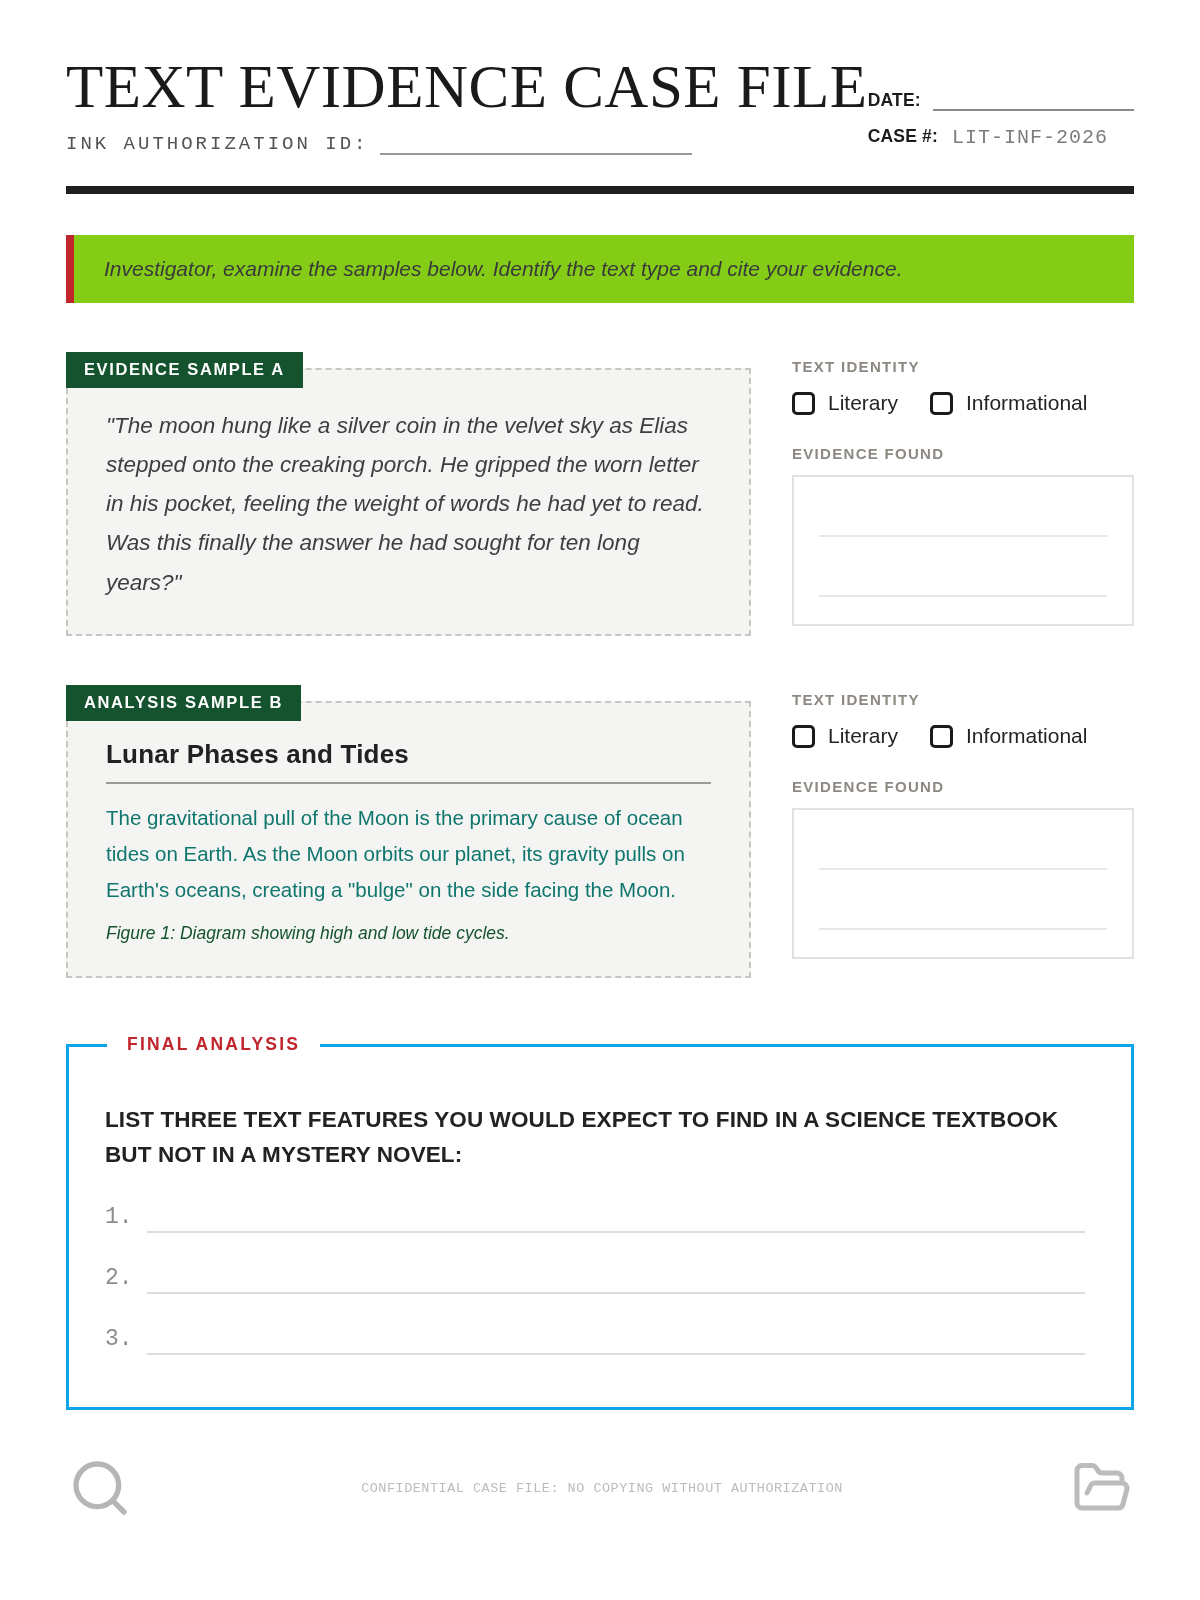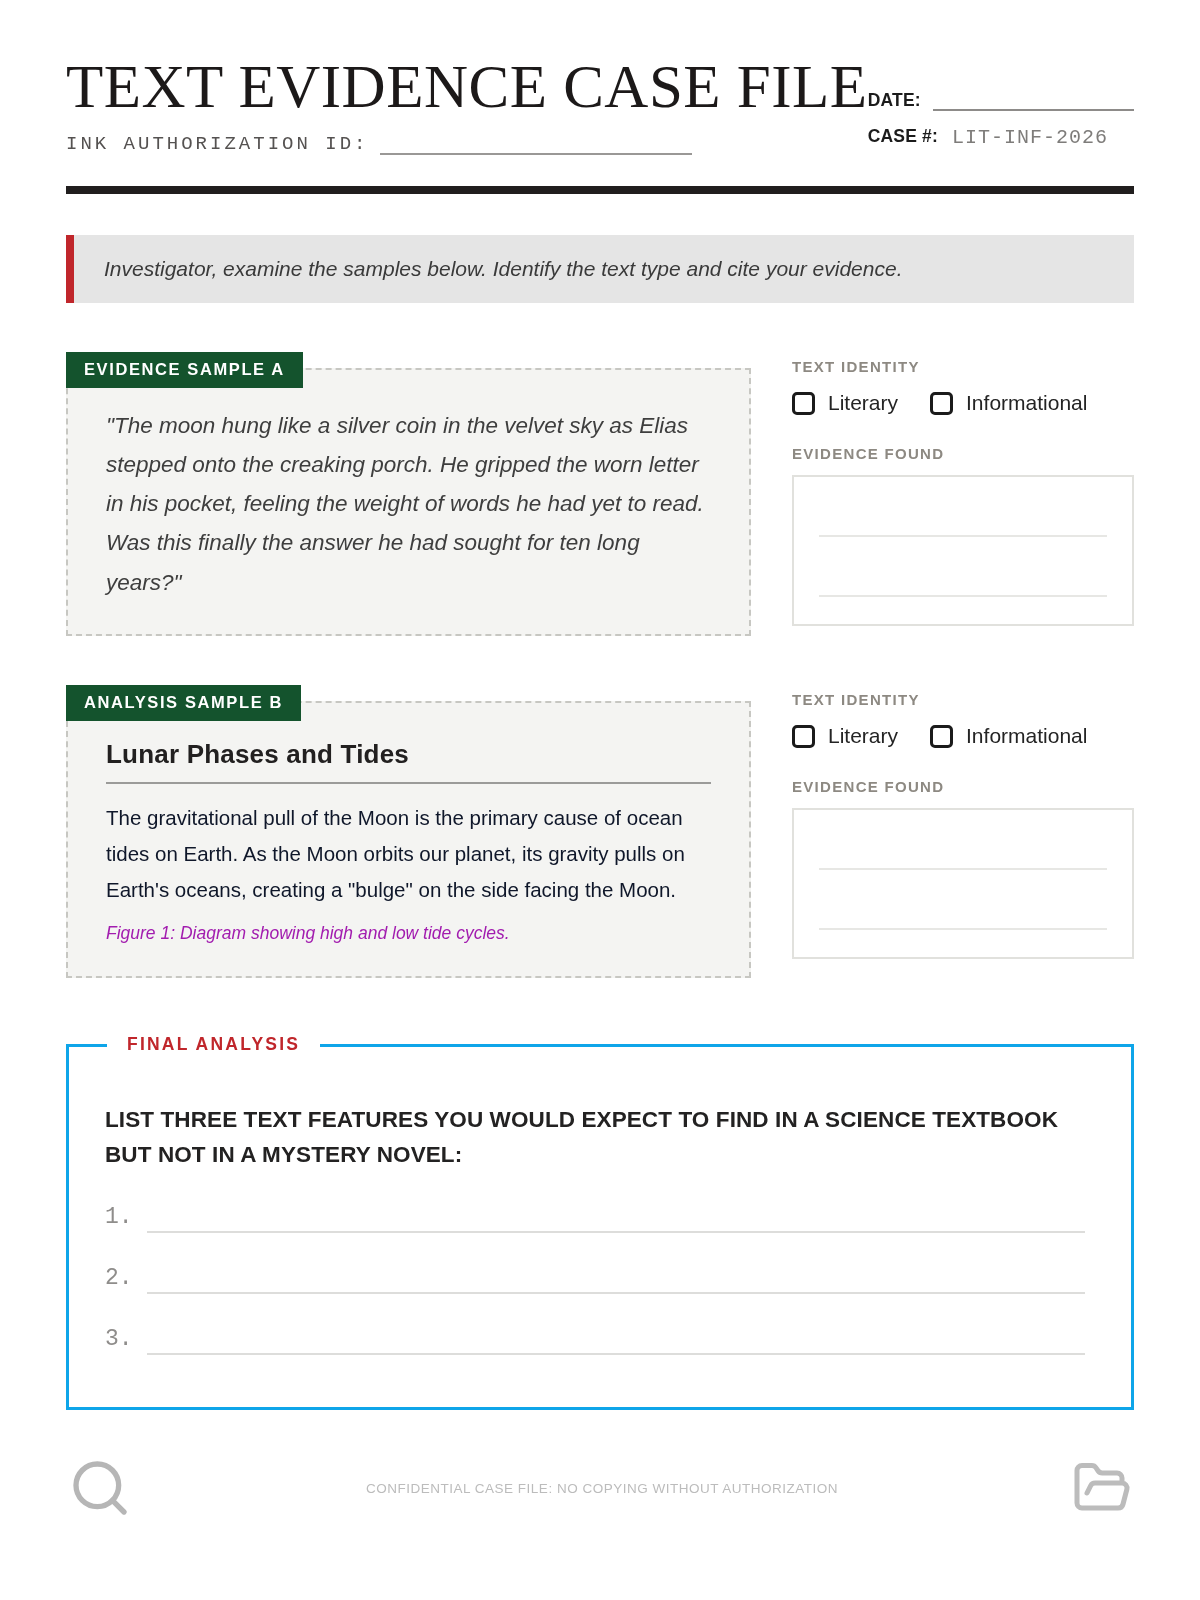--- a/index.html
+++ b/index.html
@@ -40,21 +40,21 @@
     font-family: "Liberation Mono", "DejaVu Sans Mono", monospace;
     font-size: 20px; color: #7e7c7a; letter-spacing: 1px; margin-left: 14px;
     position: relative; top: 2px;
   }
 
   .thick-divider { margin-top: 26px; height: 8px; background: #211e1e; }
 
   
   .instruction-banner {
     margin-top: 41px;
-    background: #e5e5e5;
+    background: #84cc16;
     border-left: 8px solid #c0262b;
     padding: 22px 30px;
     font-size: 21px; font-style: italic; color: #3a3a3a;
   }
 
   
   .sample-section { display: flex; margin-top: 49px; }
   .sample-left { width: 685px; }
   .sample-right { flex: 1; margin-left: 41px; }
 
@@ -71,22 +71,22 @@
     background: #14532d; color: #ffffff;
     font-size: 16.5px; font-weight: 700; letter-spacing: 1.6px;
     padding: 8px 18px 9px;
     white-space: nowrap;
   }
   .sample-quote {
     font-size: 22.5px; font-style: italic; color: #3e3e3e; line-height: 1.74;
   }
   .sample-heading { font-size: 26px; font-weight: 700; color: #222020; letter-spacing: 0.2px; padding-bottom: 12px; }
   .heading-rule { border: none; border-top: 2px solid #9b9b99; margin-bottom: 16px; }
-  .sample-body { font-size: 20.5px; color: #0f172a; line-height: 1.75; }
-  .sample-caption { margin-top: 15px; font-size: 17.5px; font-style: italic; color: #a21caf; }
+  .sample-body { font-size: 20.5px; color: #0f766e; line-height: 1.75; }
+  .sample-caption { margin-top: 15px; font-size: 17.5px; font-style: italic; color: #14532d; }
 
   .id-label, .ev-label {
     font-size: 15px; font-weight: 700; letter-spacing: 1.3px; color: #8d8982;
   }
   .id-label { margin: 6px 0 16px; }
   .check-row { display: flex; align-items: center; }
   .check-item { display: flex; align-items: center; cursor: pointer; margin-right: 32px; }
   .check-item:last-child { margin-right: 0; }
   .checkbox {
     width: 23px; height: 23px; flex: 0 0 23px;
@@ -126,21 +126,21 @@
   }
   .fa-line { flex: 1; border-bottom: 2px solid #dddddb; height: 24px; margin-right: 10px; }
 
   
   .page-footer {
     margin-top: 46px;
     display: flex; align-items: center; justify-content: space-between;
     padding: 0 2px;
   }
   .footer-notice {
-    font-family: Liberation Sans, sans-serif;
+    font-family: Liberation Mono, monospace;
     font-size: 13.5px; color: #bcbcbc; letter-spacing: 0.5px;
   }
   .footer-icon { display: block; }
 </style>
 </head>
 <body>
 
 <div class="page">
 
   <header class="page-header">

